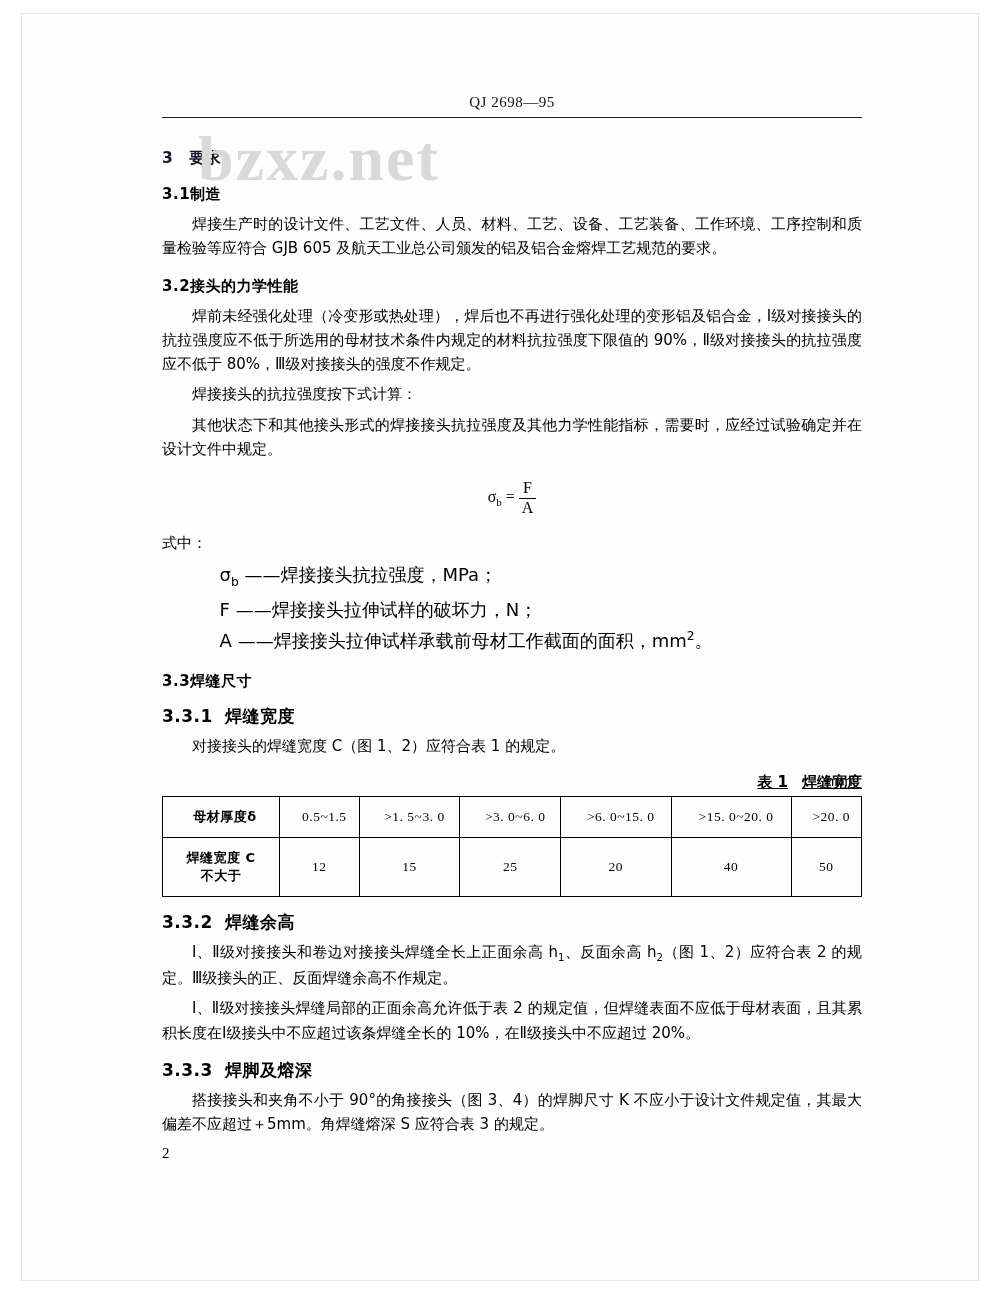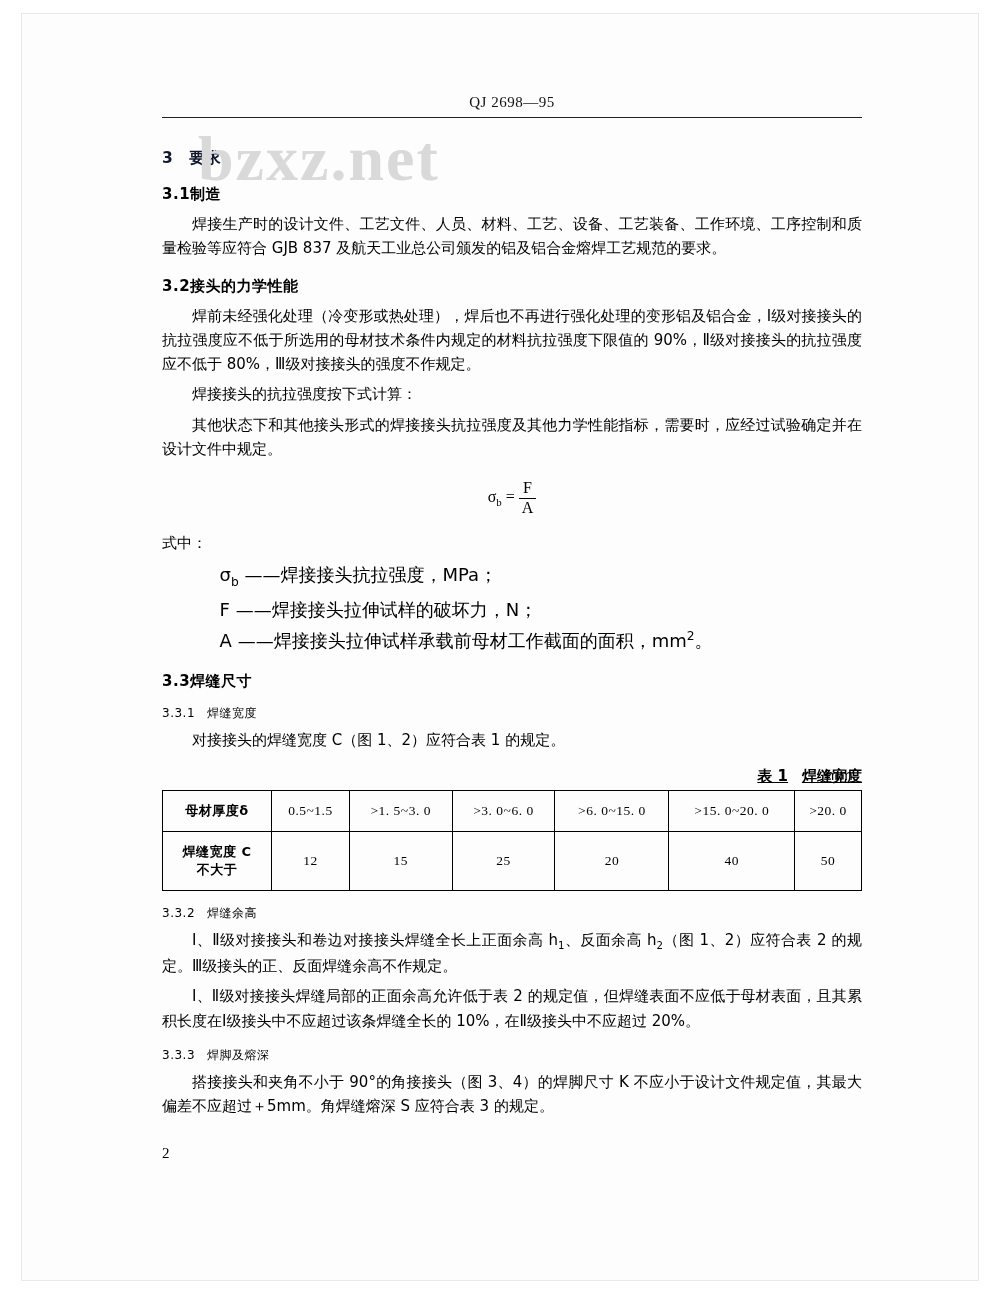--- a/index.html
+++ b/index.html
@@ -57,22 +57,22 @@
   h2.sec .num { margin-right: 16px; }
   h3.sub {
     font-size: 15px;
     font-weight: bold;
     margin: 16px 0 8px 0;
     color: #000;
     letter-spacing: 0.5px;
   }
   h3.sub .num { }
   h4.subsub {
-    font-size: 12px;
-    font-weight: normal;
+    font-size: 17px;
+    font-weight: bold;
     margin: 14px 0 6px 0;
     color: #000;
     letter-spacing: 0.5px;
   }
   h4.subsub .num { margin-right: 12px; }
   p.body {
     font-size: 15px;
     line-height: 1.62;
     margin: 6px 0;
     text-align: justify;
@@ -137,21 +137,21 @@
     letter-spacing: 0.5px;
   }
   table.wtable td.rowhead {
     font-family: "DejaVu Sans", "Liberation Sans", sans-serif;
     font-size: 13px;
     font-weight: bold;
     width: 100px;
     line-height: 1.35;
     padding: 6px 4px;
   }
-  table.wtable tr.r1 td { height: 26px; }
+  table.wtable tr.r1 td { height: 26px; padding-left: 12px; }
   table.wtable tr.r2 td { height: 44px; }
   
   .watermark {
     position: absolute;
     left: 176px;
     top: 108px;
     font-family: Liberation Serif, serif;
     font-weight: bold;
     font-size: 64px;
     color: #d9d9d9;
@@ -182,21 +182,21 @@
       <div class="doc-header">QJ 2698—95</div>
       <div class="header-rule"></div>
 
       <h2 class="sec">
         <span class="num">3</span><span>要求</span>
       </h2>
 
       <h3 class="sub">
         <span class="num">3.1</span><span>制造</span>
       </h3>
-      <p class="body">焊接生产时的设计文件、工艺文件、人员、材料、工艺、设备、工艺装备、工作环境、工序控制和质量检验等应符合 GJB 837 及航天工业总公司颁发的铝及铝合金熔焊工艺规范的要求。</p>
+      <p class="body">焊接生产时的设计文件、工艺文件、人员、材料、工艺、设备、工艺装备、工作环境、工序控制和质量检验等应符合 GJB 605 及航天工业总公司颁发的铝及铝合金熔焊工艺规范的要求。</p>
 
       <h3 class="sub">
         <span class="num">3.2</span><span>接头的力学性能</span>
       </h3>
       <p class="body">焊前未经强化处理（冷变形或热处理），焊后也不再进行强化处理的变形铝及铝合金，Ⅰ级对接接头的抗拉强度应不低于所选用的母材技术条件内规定的材料抗拉强度下限值的 90%，Ⅱ级对接接头的抗拉强度应不低于 80%，Ⅲ级对接接头的强度不作规定。</p>
       <p class="body">焊接接头的抗拉强度按下式计算：</p>
       <p class="body">其他状态下和其他接头形式的焊接接头抗拉强度及其他力学性能指标，需要时，应经过试验确定并在设计文件中规定。</p>
 
       <div class="formula">
         <span>σ<sub>b</sub></span>

